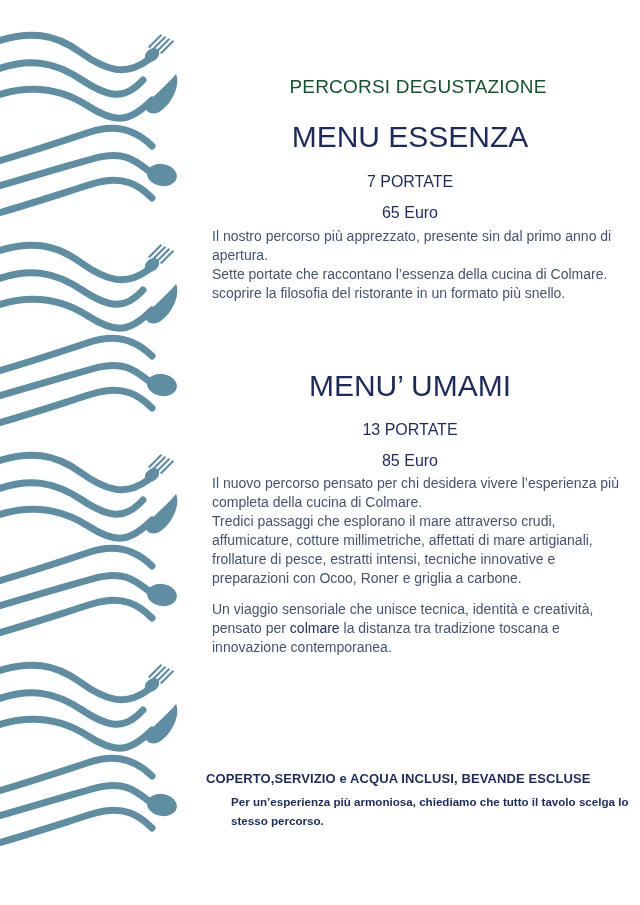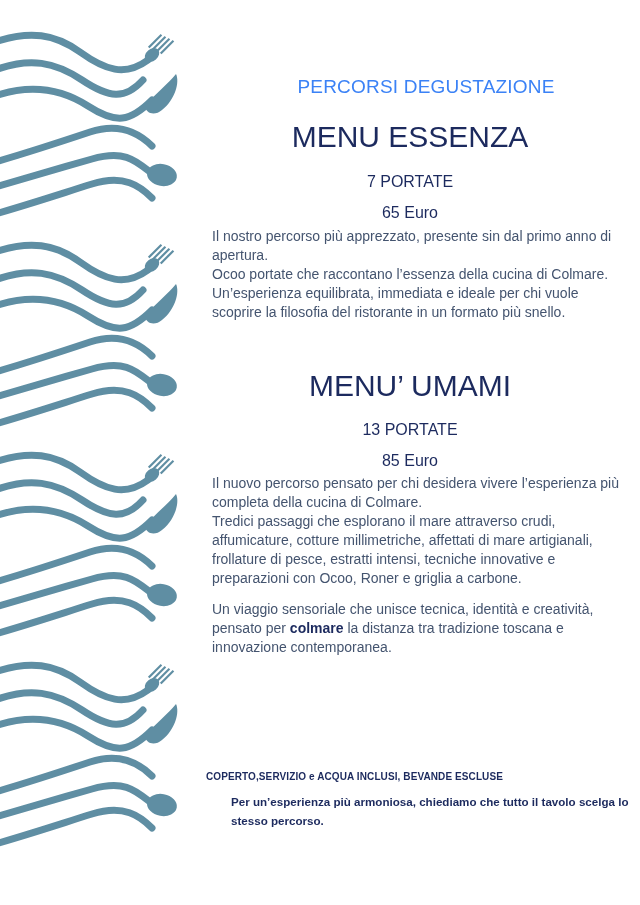--- a/index.html
+++ b/index.html
@@ -9,39 +9,39 @@
       color: #1f2d5a;
     }
     .deco {
       position: absolute; left: 0; top: 0; width: 190px; height: 905px;
     }
     .tile { position: absolute; left: 0; width: 190px; height: 210px; }
     .content {
       position: absolute; left: 200px; top: 0; width: 420px; text-align: center;
     }
     .h-section {
-      position: absolute; left: 16px; width: 420px; text-align: center;
-      font-size: 19px; letter-spacing: 0.2px; color: #3b82f6;
+      position: absolute; left: 8px; width: 420px; text-align: center;
+      font-size: 19px; letter-spacing: 0.2px; color: #14532d;
     }
     .h-menu {
       position: absolute; left: 0; width: 420px; text-align: center;
       font-size: 30px; color: #1c2a5e;
     }
     .h-sub {
       position: absolute; left: 0; width: 420px; text-align: center;
       font-size: 16px; color: #1c2a5e; margin-top: 15px;
     }
     .desc {
       position: absolute; left: 12px; width: 420px; text-align: left;
       font-size: 14px; line-height: 19px; color: #44546f;
     }
-    .desc .hl { color: #1c2a5e; font-weight: bold; }
+    .desc .hl { color: #1c2a5e; font-weight: normal; }
     .note-caps {
       position: absolute; left: 206px; top: 771px;
-      font-size: 10px; font-weight: bold; color: #1c2a5e; letter-spacing: 0.1px;
+      font-size: 13px; font-weight: bold; color: #1c2a5e; letter-spacing: 0.1px;
     }
     .note-bold {
       position: absolute; left: 231px; top: 792px; width: 400px;
       font-size: 11.6px; font-weight: bold; color: #1c2a5e; line-height: 19px;
     }
   </style>
 </head>
 <body>
 
 <div class="deco">
@@ -92,22 +92,21 @@
 
 <div class="content">
   <div class="h-section" style="top:76px">PERCORSI DEGUSTAZIONE</div>
 
   <div class="h-menu" style="top:120px">MENU ESSENZA</div>
   <div class="h-sub" style="top:158px">7 PORTATE</div>
   <div class="h-sub" style="top:189px">65 Euro</div>
   <div class="desc" style="top:227px">
     <div>Il nostro percorso più apprezzato, presente sin dal primo anno di</div>
     <div>apertura.</div>
-    <div>Ocoo portate che raccontano l’essenza della cucina di Colmare.</div>
-    <div>Un’esperienza equilibrata, immediata e ideale per chi vuole</div>
+    <div>Sette portate che raccontano l’essenza della cucina di Colmare.</div>
     <div>scoprire la filosofia del ristorante in un formato più snello.</div>
   </div>
 
   <div class="h-menu" style="top:369px">MENU’ UMAMI</div>
   <div class="h-sub" style="top:406px">13 PORTATE</div>
   <div class="h-sub" style="top:437px">85 Euro</div>
   <div class="desc" style="top:474px">
     <div>Il nuovo percorso pensato per chi desidera vivere l’esperienza più</div>
     <div>completa della cucina di Colmare.</div>
     <div>Tredici passaggi che esplorano il mare attraverso crudi,</div>

